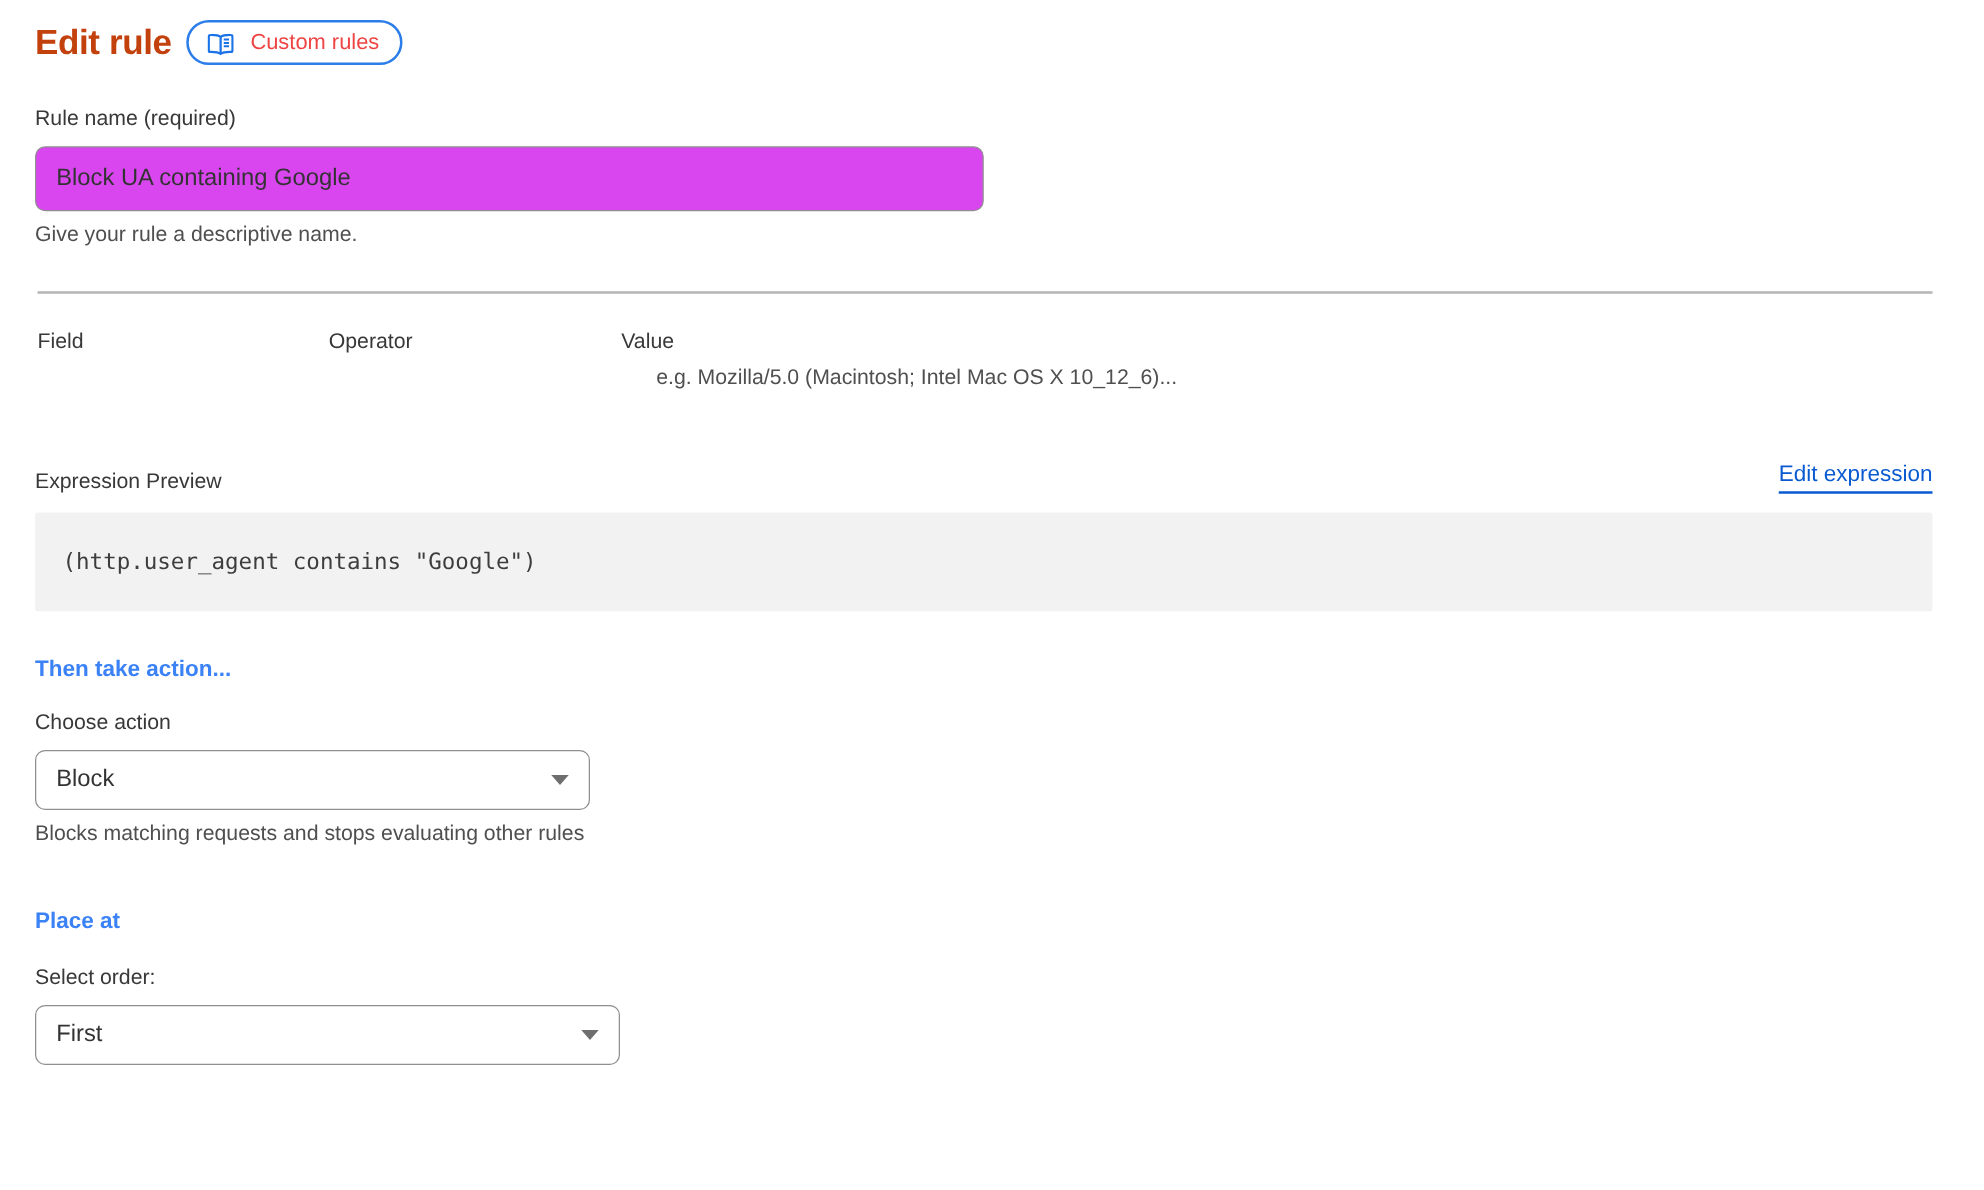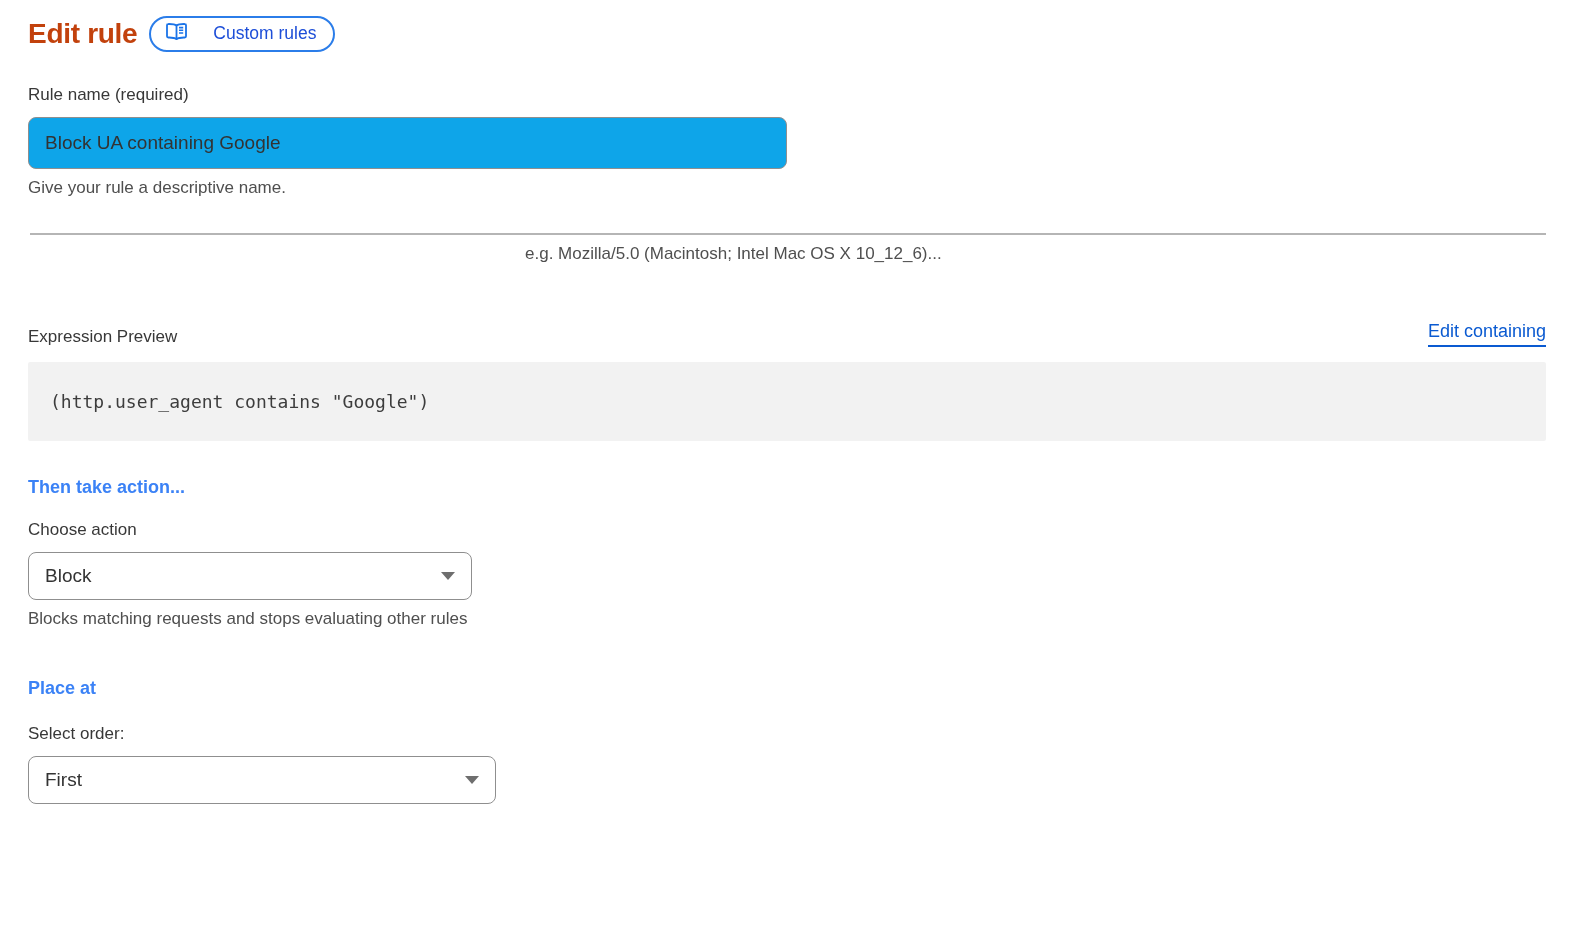--- a/index.html
+++ b/index.html
@@ -8,33 +8,33 @@
     font-family: "Liberation Sans", sans-serif;
     color: #333333;
     overflow: hidden;
   }
   .page { width: 1518px; margin-left: 28px; padding-top: 16px; }
 
   
   .header-row { display: flex; align-items: center; gap: 12px; }
   .page-title { font-size: 28px; font-weight: 700; color: #c2410c; letter-spacing: -0.3px; }
   .pill-btn {
-    display: inline-flex; align-items: flex-start; gap: 26px;
+    display: inline-flex; align-items: flex-end; gap: 13px;
     border: 2px solid #2b7de9; border-radius: 19px;
     padding: 5px 17px 6px 15px; background: #ffffff;
-    color: #1d4ed8; font-size: 17.5px; font-family: inherit; cursor: pointer;
+    color: #ef4444; font-size: 17.5px; font-family: inherit; cursor: pointer;
   }
   .book-icon { display: inline-flex; }
 
   
   .field-label { font-size: 17px; color: #383838; margin-bottom: 12px; }
   .text-input {
     height: 52px; border: 1px solid #8f8f8f; border-radius: 8px;
     padding: 0 16px; font-size: 19px; color: #333333;
-    font-family: inherit; background: #0ea5e9; outline: none; display: block;
+    font-family: inherit; background: #d946ef; outline: none; display: block;
   }
   .helper { font-size: 17px; color: #4f4f4f; margin-top: 9px; }
 
   .rule-name-section { margin-top: 33px; }
   #rule-name-input { width: 759px; }
 
   .divider { border: none; border-top: 2px solid #b5b5b5; margin-top: 35px; margin-left: 2px; width: 1516px; }
 
   
   .builder-labels { display: flex; margin-top: 28px; }
@@ -107,26 +107,31 @@
   </div>
 
   <div class="rule-name-section">
     <div class="field-label">Rule name (required)</div>
     <input id="rule-name-input" class="text-input" type="text" value="Block UA containing Google" style="">
     <div class="helper">Give your rule a descriptive name.</div>
   </div>
 
   <hr class="divider">
 
+  <div class="builder-labels">
+    <div class="lbl lbl-field">Field</div>
+    <div class="lbl lbl-operator">Operator</div>
+    <div class="lbl lbl-value">Value</div>
+  </div>
 
   <div class="value-helper">e.g. Mozilla/5.0 (Macintosh; Intel Mac OS X 10_12_6)...</div>
 
   <div class="preview-header">
     <div class="preview-label">Expression Preview</div>
-    <a class="edit-link">Edit containing</a>
+    <a class="edit-link">Edit expression</a>
   </div>
   <div class="code-block">(http.user_agent contains "Google")</div>
 
   <div class="action-section">
     <h2 class="section-heading">Then take action...</h2>
     <div class="field-label">Choose action</div>
     <div class="select-box sel-action">
       <span>Block</span>
       <span class="chevron"></span>
     </div>

